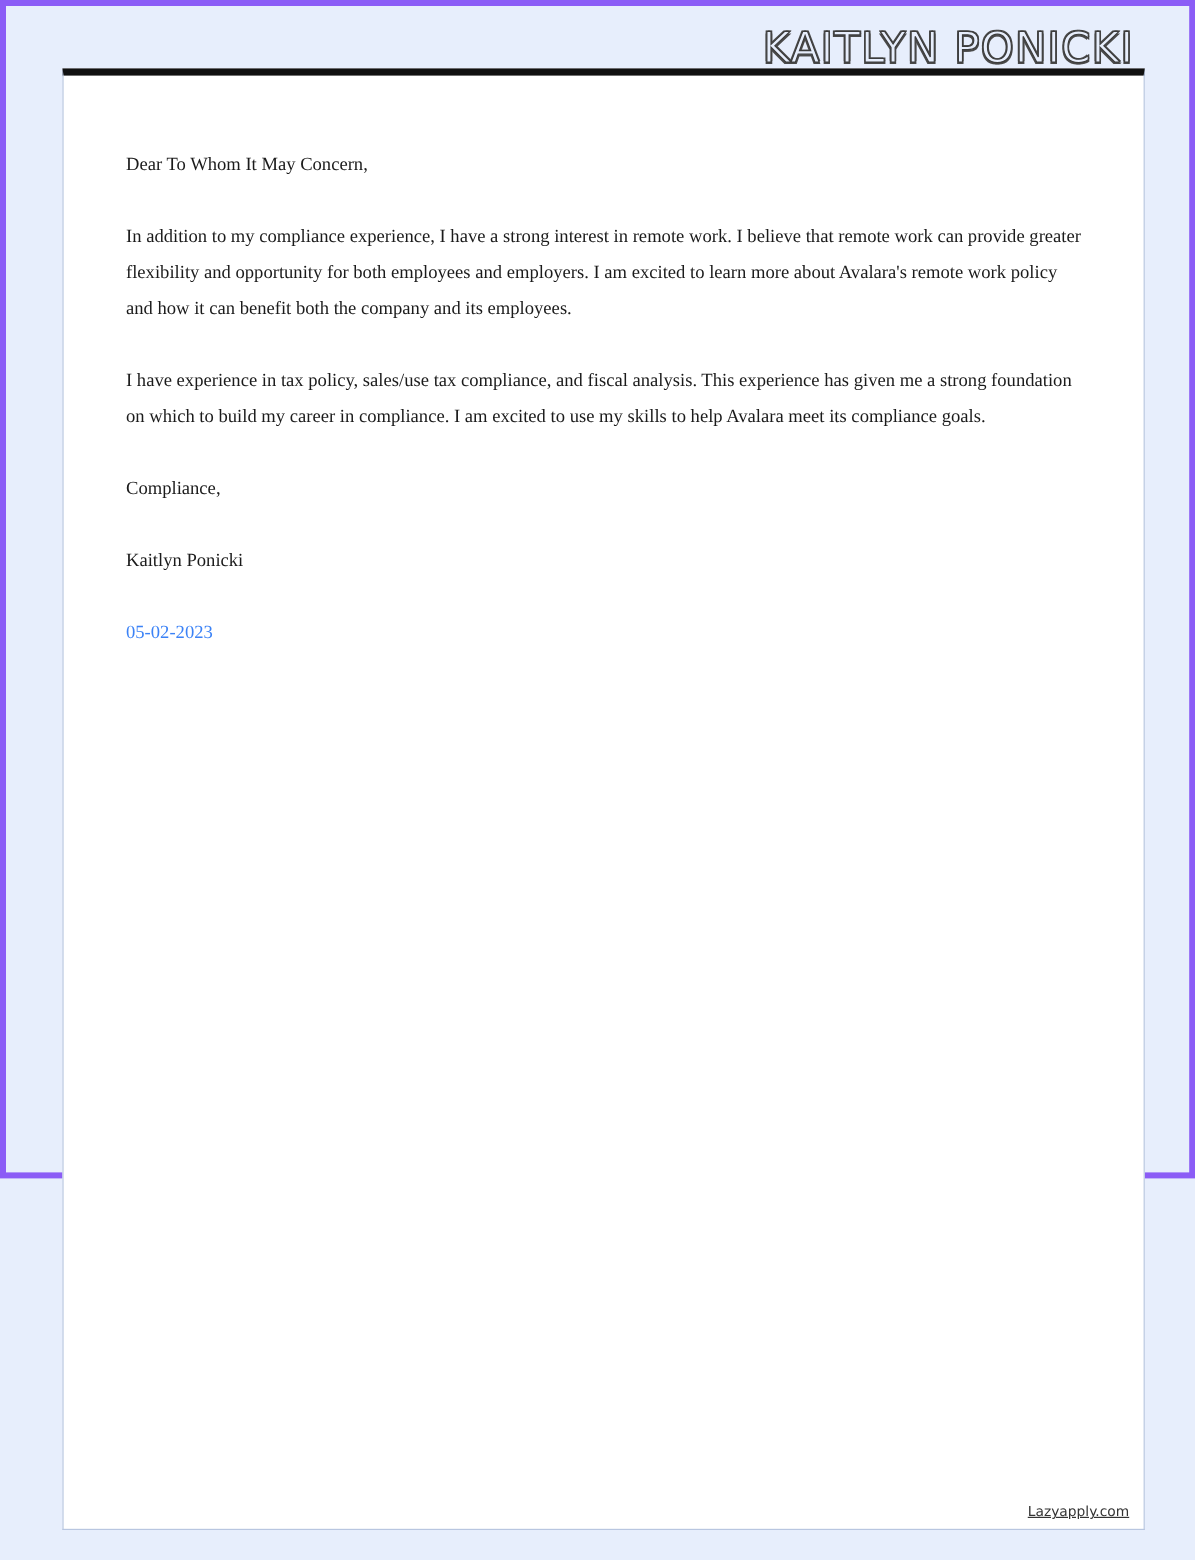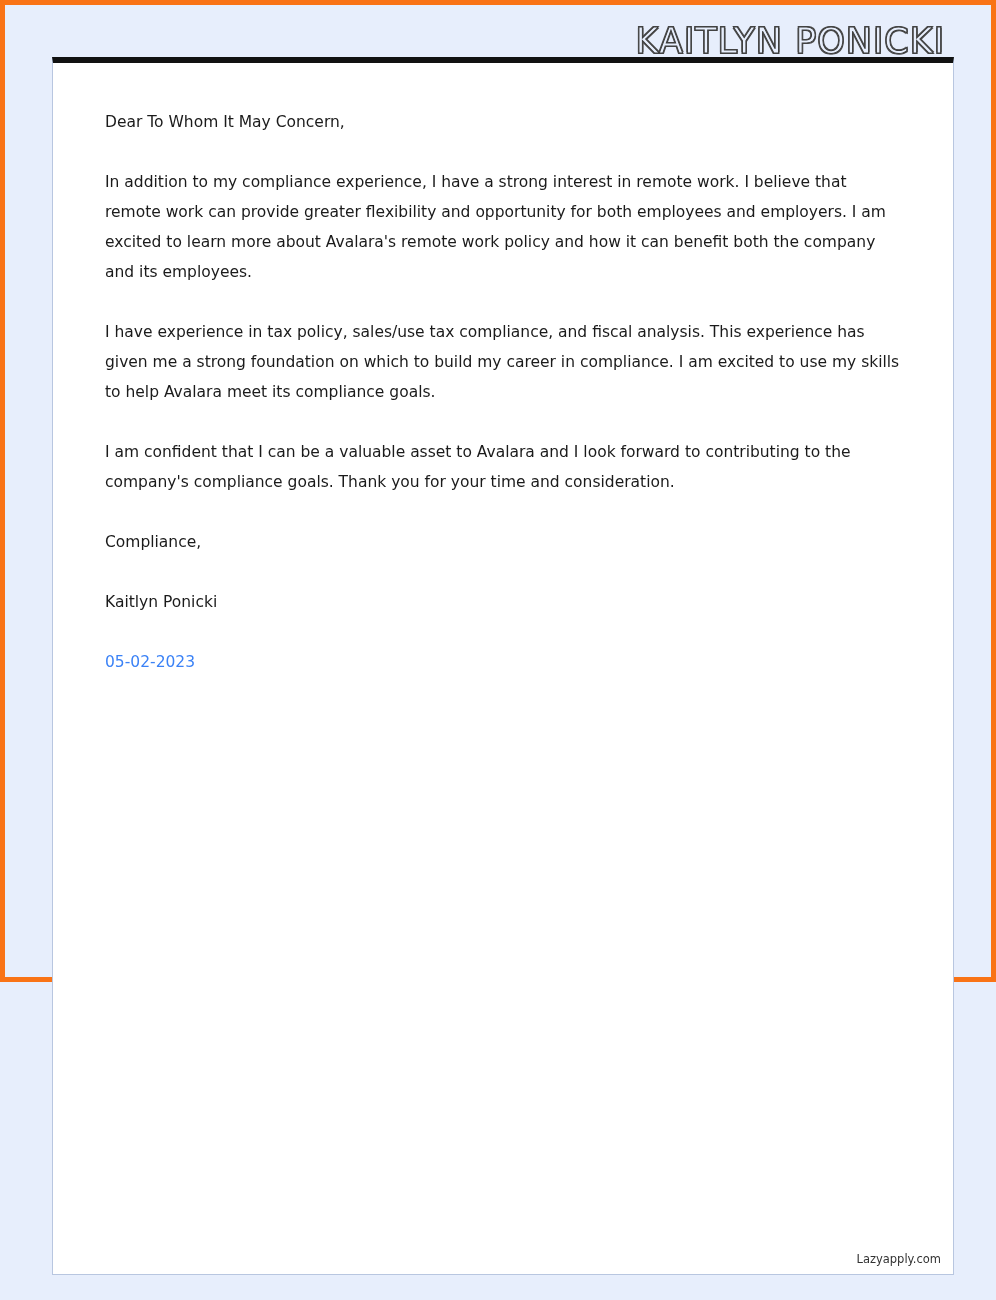--- a/index.html
+++ b/index.html
@@ -13,21 +13,21 @@
     background: #e7eefc;
     font-family: "DejaVu Sans", sans-serif;
     overflow: hidden;
   }
   .page-frame {
     position: absolute;
     left: 0;
     top: 0;
     width: 996px;
     height: 982px;
-    border: 5px solid #f97316;
+    border: 5px solid #8b5cf6;
     background: #e7eefc;
   }
   .header-name {
     position: absolute;
     right: 46px;
     top: 16px;
     font-family: "DejaVu Sans", sans-serif;
     font-size: 35px;
     letter-spacing: 1px;
     color: #e7eefc;
@@ -52,51 +52,52 @@
   .letter-body {
     position: absolute;
     left: 52px;
     top: 44px;
     width: 800px;
     font-size: 15.5px;
     line-height: 30px;
     color: #1b1b1b;
   }
   .letter-body p {
-    margin: 0 0 30px 0;
+    margin: 16px 0 30px 0;
+    font-family: Liberation Serif, serif;
   }
   .sign-name {
     margin: 0 0 10px 0;
   }
   .sign-date {
     margin: 0;
     color: #3b82f6;
   }
   .footer-credit {
     position: absolute;
     right: 12px;
     bottom: 8px;
     font-size: 11.5px;
     color: #333333;
+    text-decoration: underline;
   }
 </style>
 </head>
 <body>
 
 <div class="page-frame">
 
   <div class="header-name">KAITLYN PONICKI</div>
 
   <div class="letter-sheet">
 
     <div class="letter-body">
       <p>Dear To Whom It May Concern,</p>
       <p>In addition to my compliance experience, I have a strong interest in remote work. I believe that remote work can provide greater flexibility and opportunity for both employees and employers. I am excited to learn more about Avalara's remote work policy and how it can benefit both the company and its employees.</p>
       <p>I have experience in tax policy, sales/use tax compliance, and fiscal analysis. This experience has given me a strong foundation on which to build my career in compliance. I am excited to use my skills to help Avalara meet its compliance goals.</p>
-      <p>I am confident that I can be a valuable asset to Avalara and I look forward to contributing to the company's compliance goals. Thank you for your time and consideration.</p>
       <p>Compliance,</p>
       <p class="sign-name">Kaitlyn Ponicki</p>
       <p class="sign-date">05-02-2023</p>
     </div>
 
     <div class="footer-credit">Lazyapply.com</div>
   </div>
 </div>
 
 </body></html>

